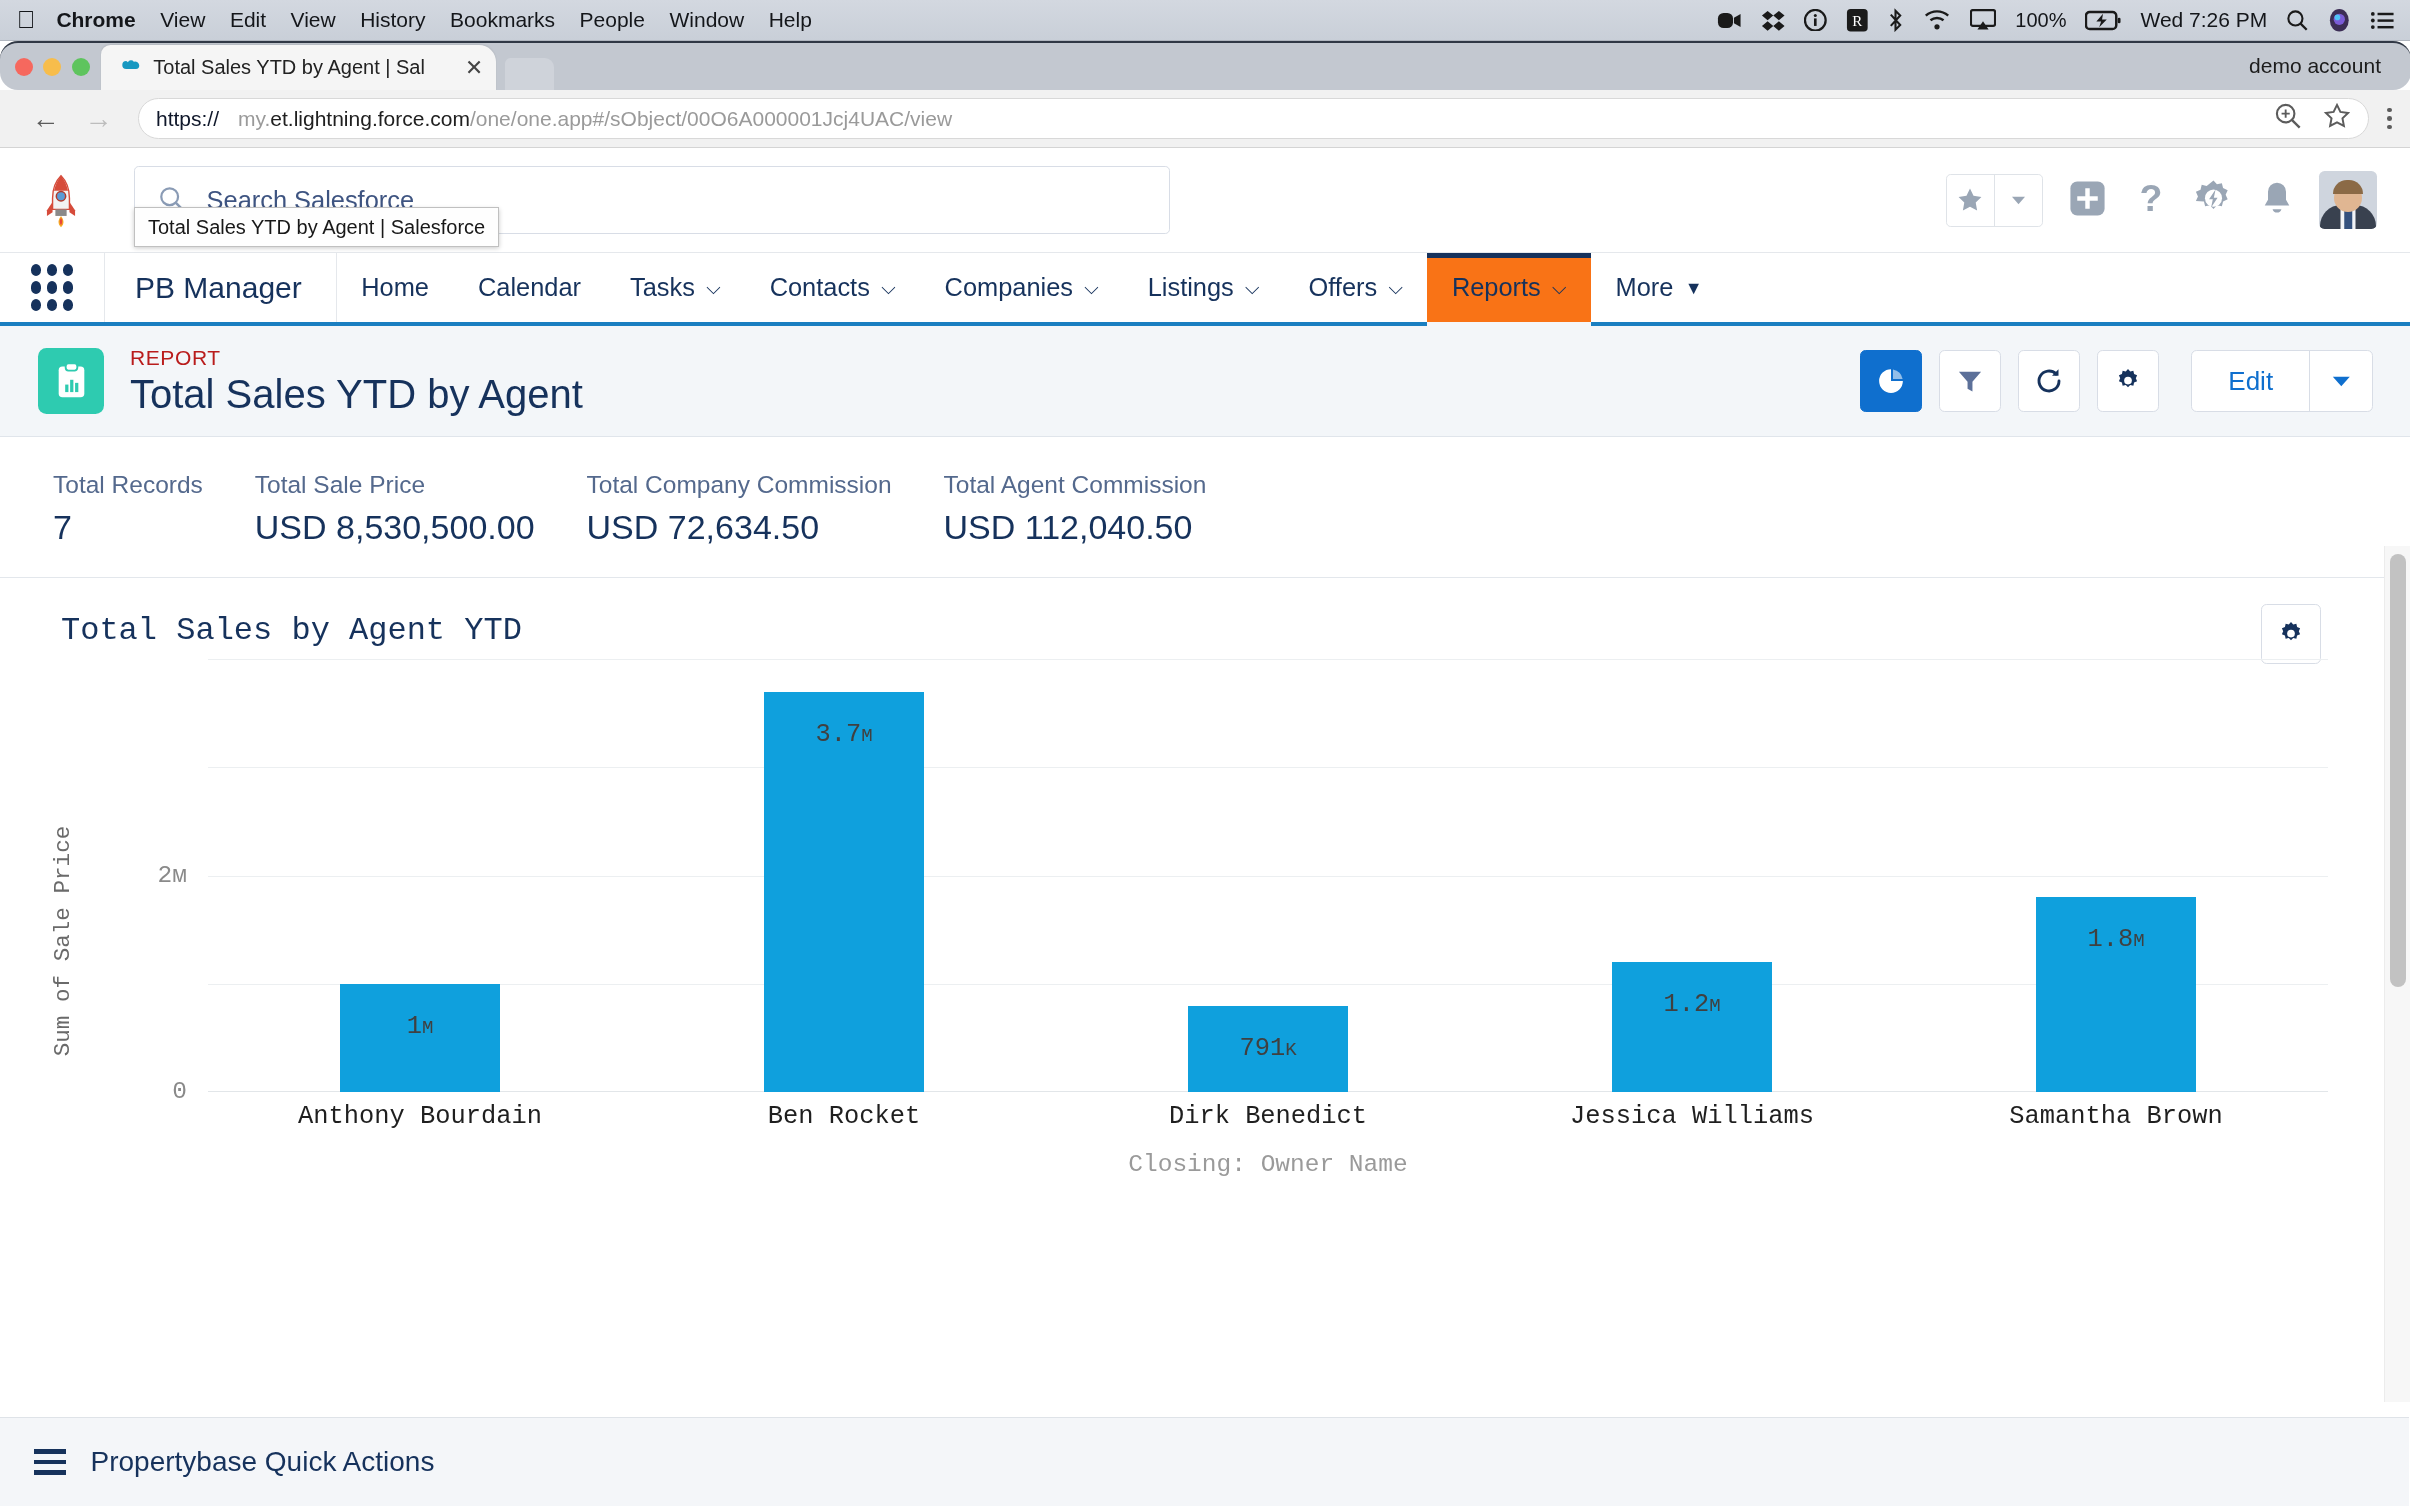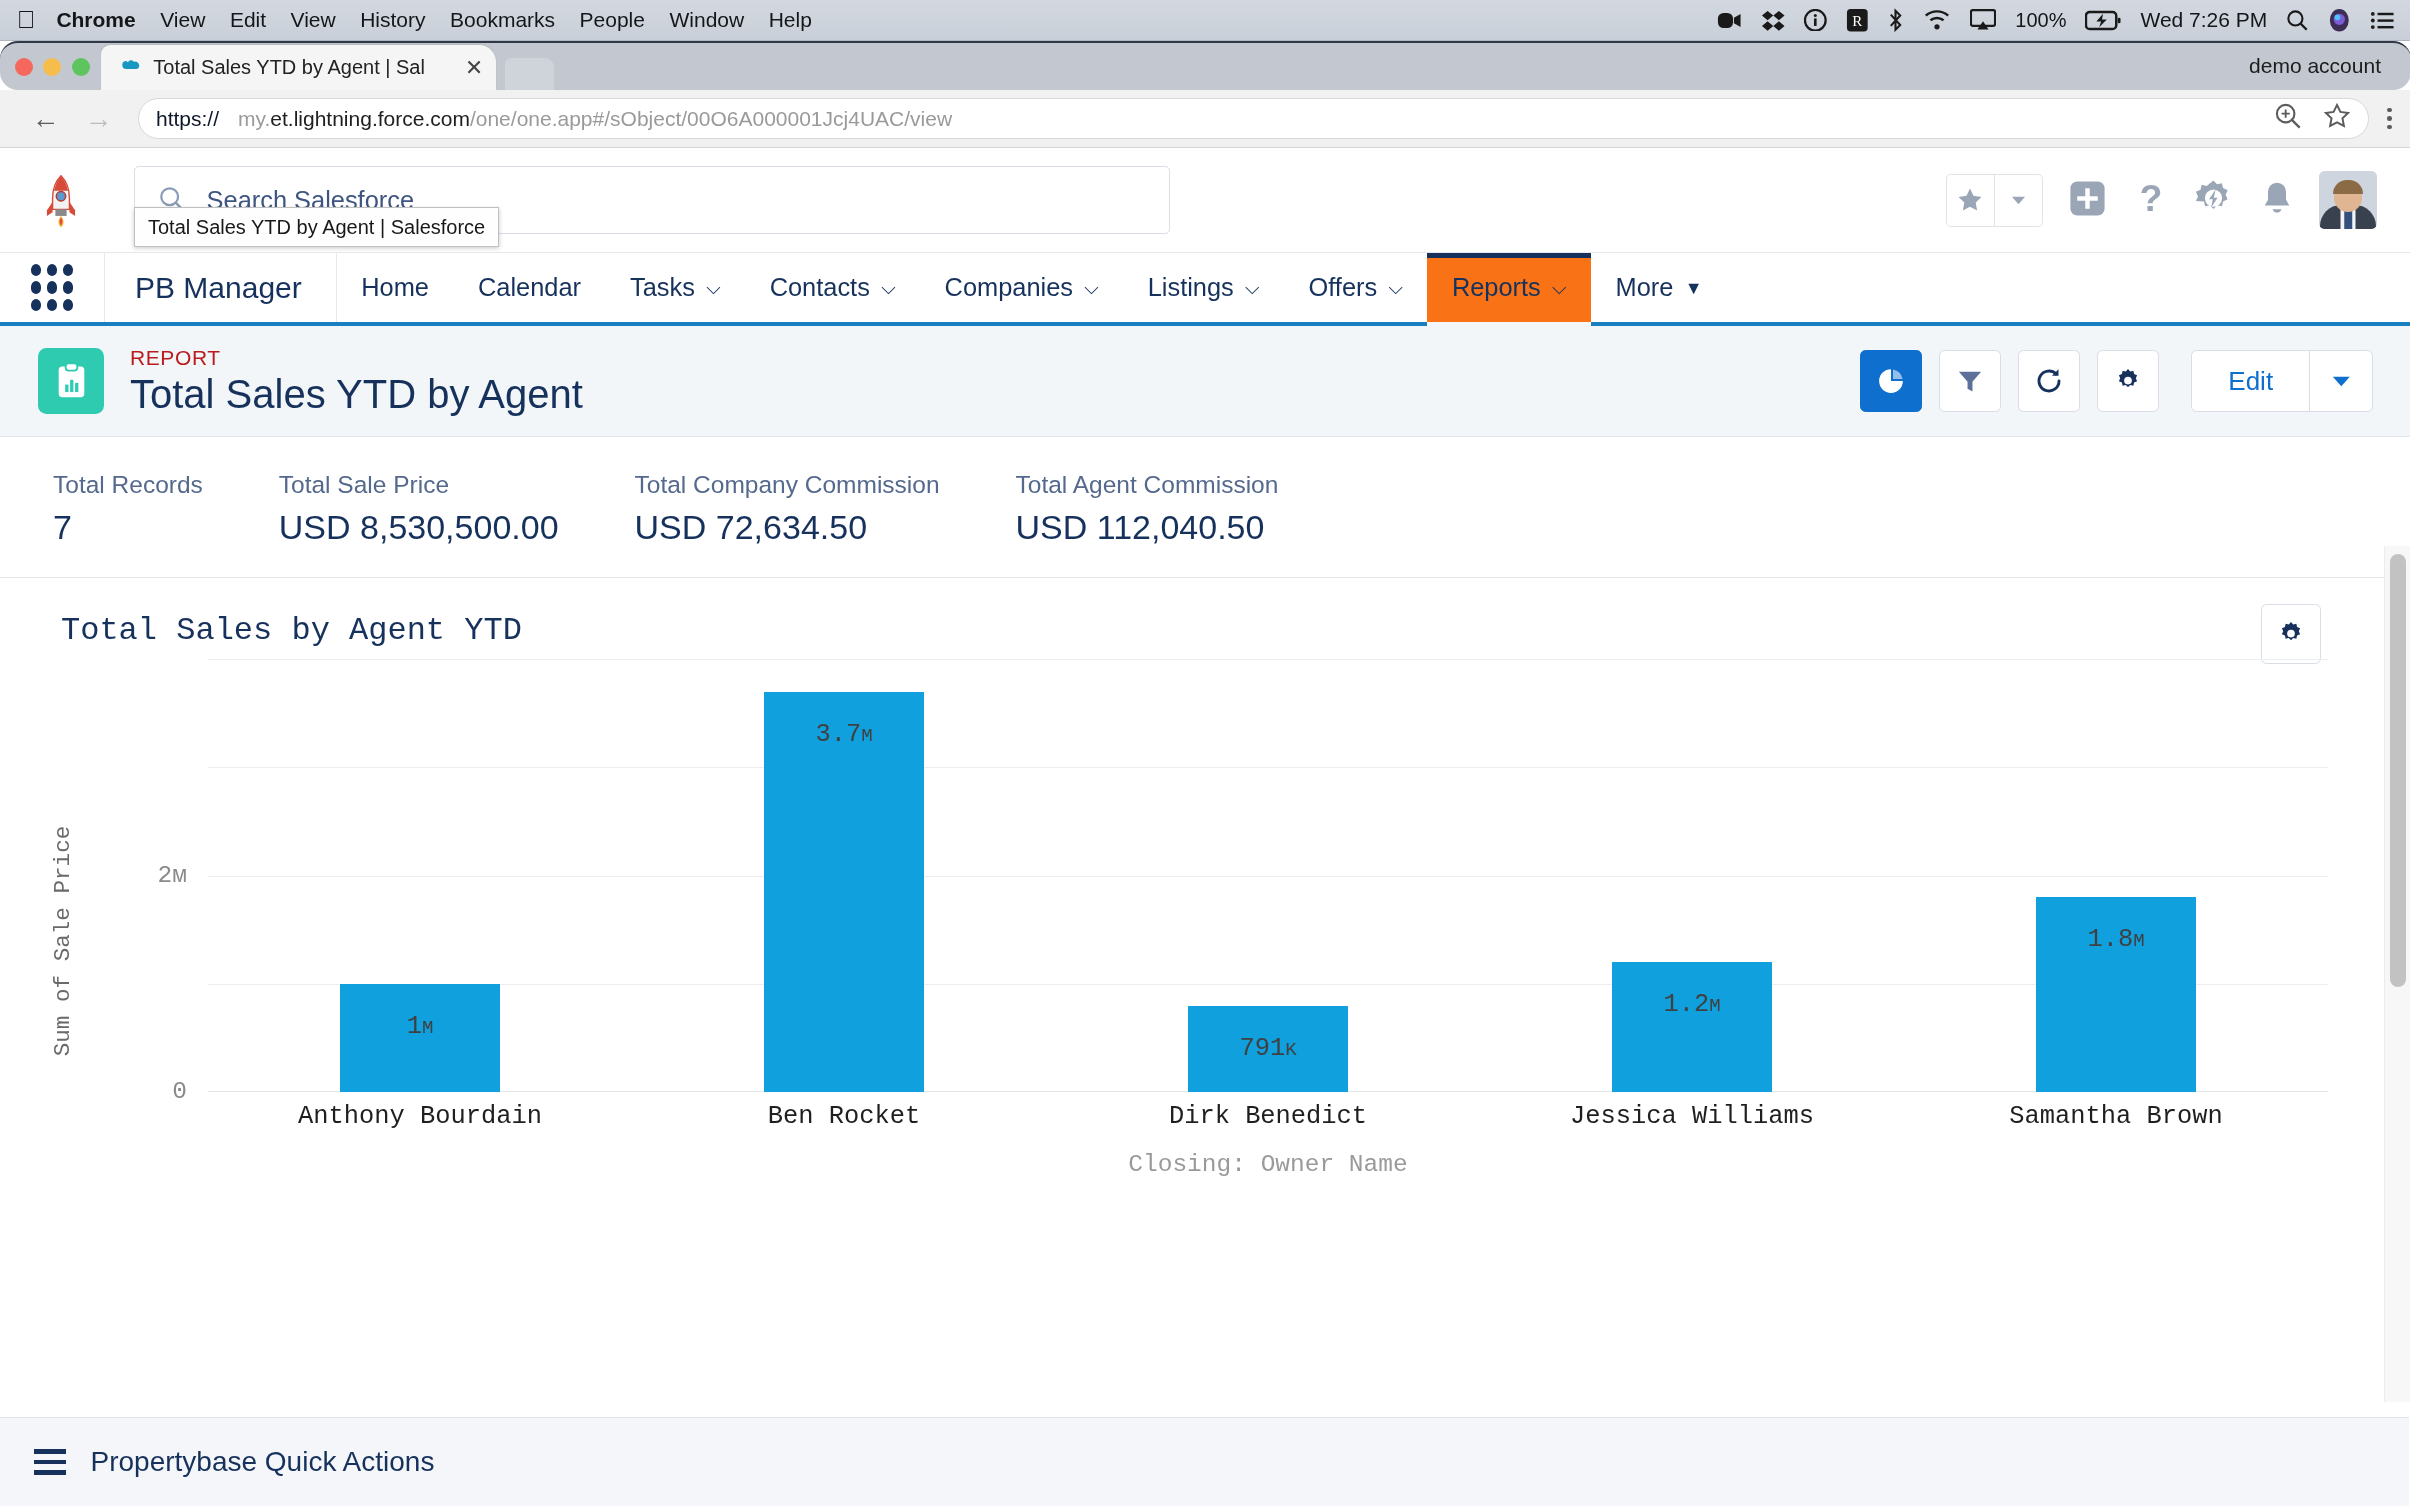--- a/index.html
+++ b/index.html
@@ -202,21 +202,21 @@
   .edit-group { display: flex; align-items: stretch; border: 0.9px solid #d8dde6; border-radius: 5.6px; background: #fff; height: 62px; margin-left: 15px; }
   .edit-btn { display:flex; align-items:center; justify-content:center; padding: 0 36px; font-size: 26px; color: #0f6fce; }
   .edit-div { width: 0.9px; background: #d8dde6; }
   .edit-caret { width: 62px; display:flex; align-items:center; justify-content:center; }
 
   
   .metrics {
     background: #fff; padding: 34px 0 30px 0;
     display: flex; border-bottom: 0.9px solid #e3e7ec;
   }
-  .metric { padding: 0 38px; }
+  .metric { padding: 0 26px; }
   .metric:first-child { padding-left: 53px; }
   .metric-label { font-size: 24.5px; color: #54698d; white-space: nowrap; }
   .metric-value { font-size: 34px; color: #16325c; margin-top: 9.4px; white-space: nowrap; }
 
   
   .chart-panel { background: #fff; position: relative; padding: 34px 0 0 8px; height: 650px; font-family: Liberation Mono, monospace; }
   .chart-title { font-size: 32px; color: #16325c; padding-left: 53px; }
   .chart-gear {
     position: absolute; right: 90px; top: 26px;
     width: 60px; height: 60px; border: 0.9px solid #d8dde6; border-radius: 5.6px;

